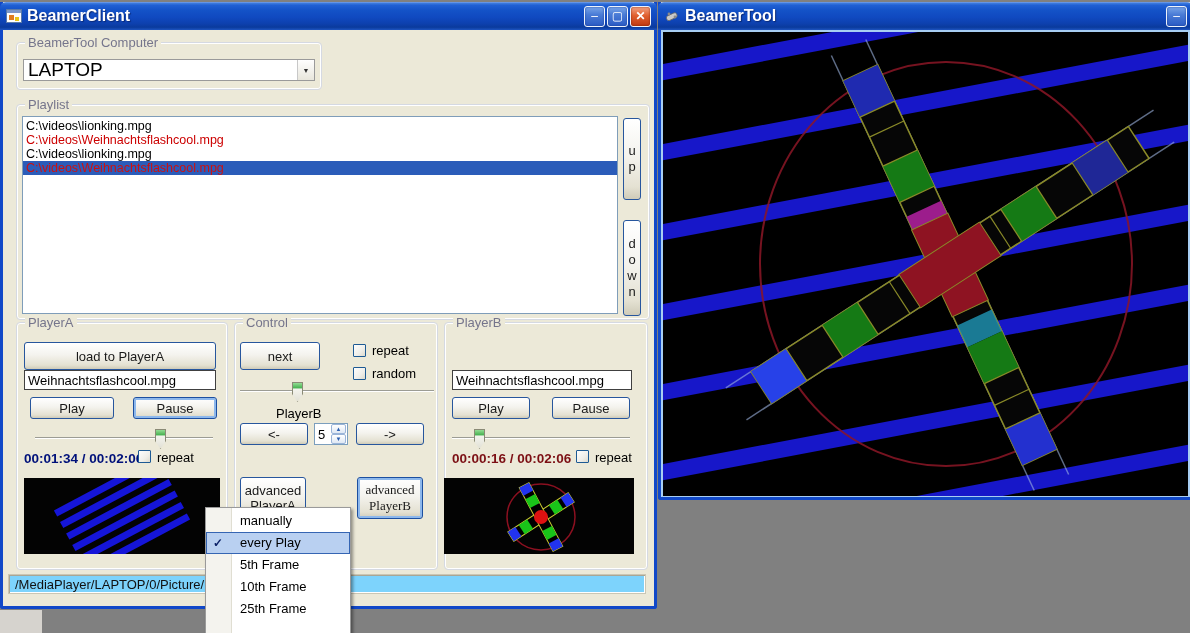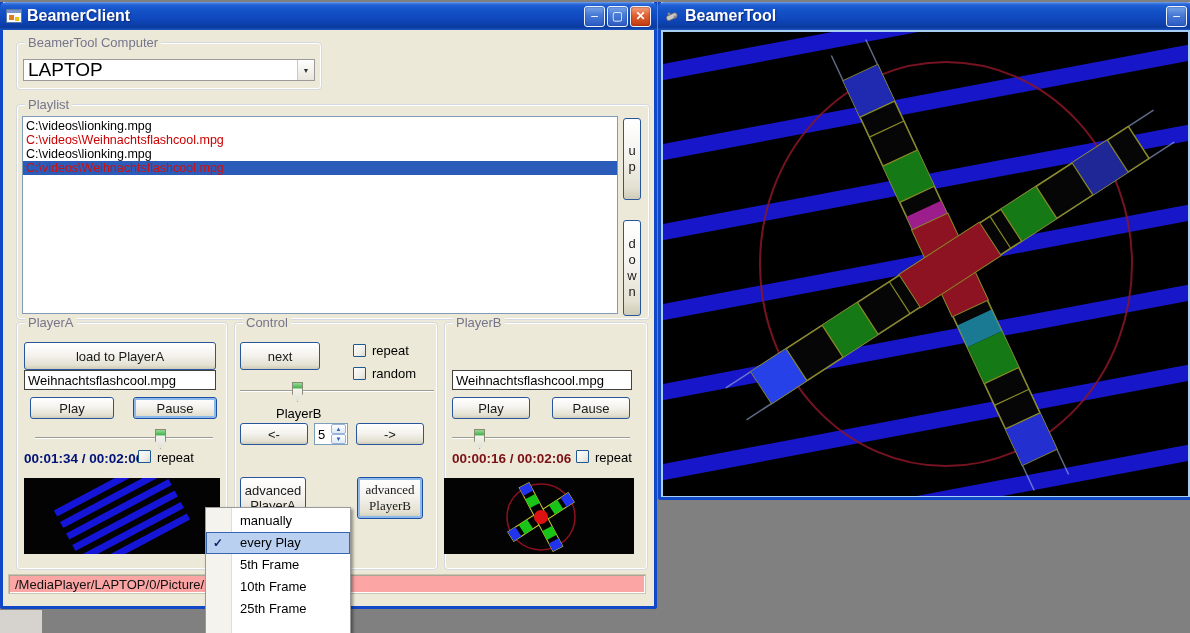--- a/index.html
+++ b/index.html
@@ -47,21 +47,21 @@
     background:linear-gradient(180deg,#93dc93 0%,#41ae4b 30%,#f4f4ee 31%,#e2e1d6 100%);
     clip-path:polygon(0 0,100% 0,100% 60%,50% 100%,0 60%); }
   .time-label { position:absolute; font-size:13.5px; font-weight:bold; }
   .time-label.navy { color:#00117a; }
   .time-label.maroon { color:#7c0f14; }
   .spinner { position:absolute; border:1px solid #7b9ebd; background:#fff; display:flex; }
   .spinner .spin-val { width:16px; font-size:13px; display:flex; align-items:center; padding-left:3px; }
   .spinner .spin-btns { width:15px; display:flex; flex-direction:column; }
   .spinner .spin-btns div { flex:1; font-size:6px; color:#2b5fb0; display:flex; align-items:center; justify-content:center;
     border:1px solid #9ab4d8; border-radius:2px; background:linear-gradient(180deg,#fff,#dfe8f4); }
-  .statusbar { position:absolute; background:#fca5a5; border:1px solid #cac6b4; box-shadow:inset 1px 1px 0 #a9a694, inset -1px -1px 0 #ffffff;
+  .statusbar { position:absolute; background:#7dd3fc; border:1px solid #cac6b4; box-shadow:inset 1px 1px 0 #a9a694, inset -1px -1px 0 #ffffff;
     font-size:13px; display:flex; align-items:center; padding-left:6px; color:#111; }
   .preview { position:absolute; background:#000; }
 
   
   .ctx-menu { position:absolute; left:205px; top:507px; width:146px; height:140px; background:#fff; border:1px solid #9a9a9a;
     box-shadow:2px 2px 3px rgba(0,0,0,0.4); z-index:50; padding-top:2px; }
   .ctx-gutter { position:absolute; left:0; top:0; bottom:0; width:26px; background:#f4f3ee; border-right:1px solid #e0ded2; }
   .ctx-item { position:relative; height:22px; line-height:22px; padding-left:34px; font-size:13px; color:#000; white-space:nowrap; }
   .ctx-item.hl { background:#b9d0f1; box-shadow:inset 0 0 0 1px #3565b3; }
   .ctx-check { position:absolute; left:7px; top:0; color:#0a1f66; font-size:12px; font-weight:bold; }

